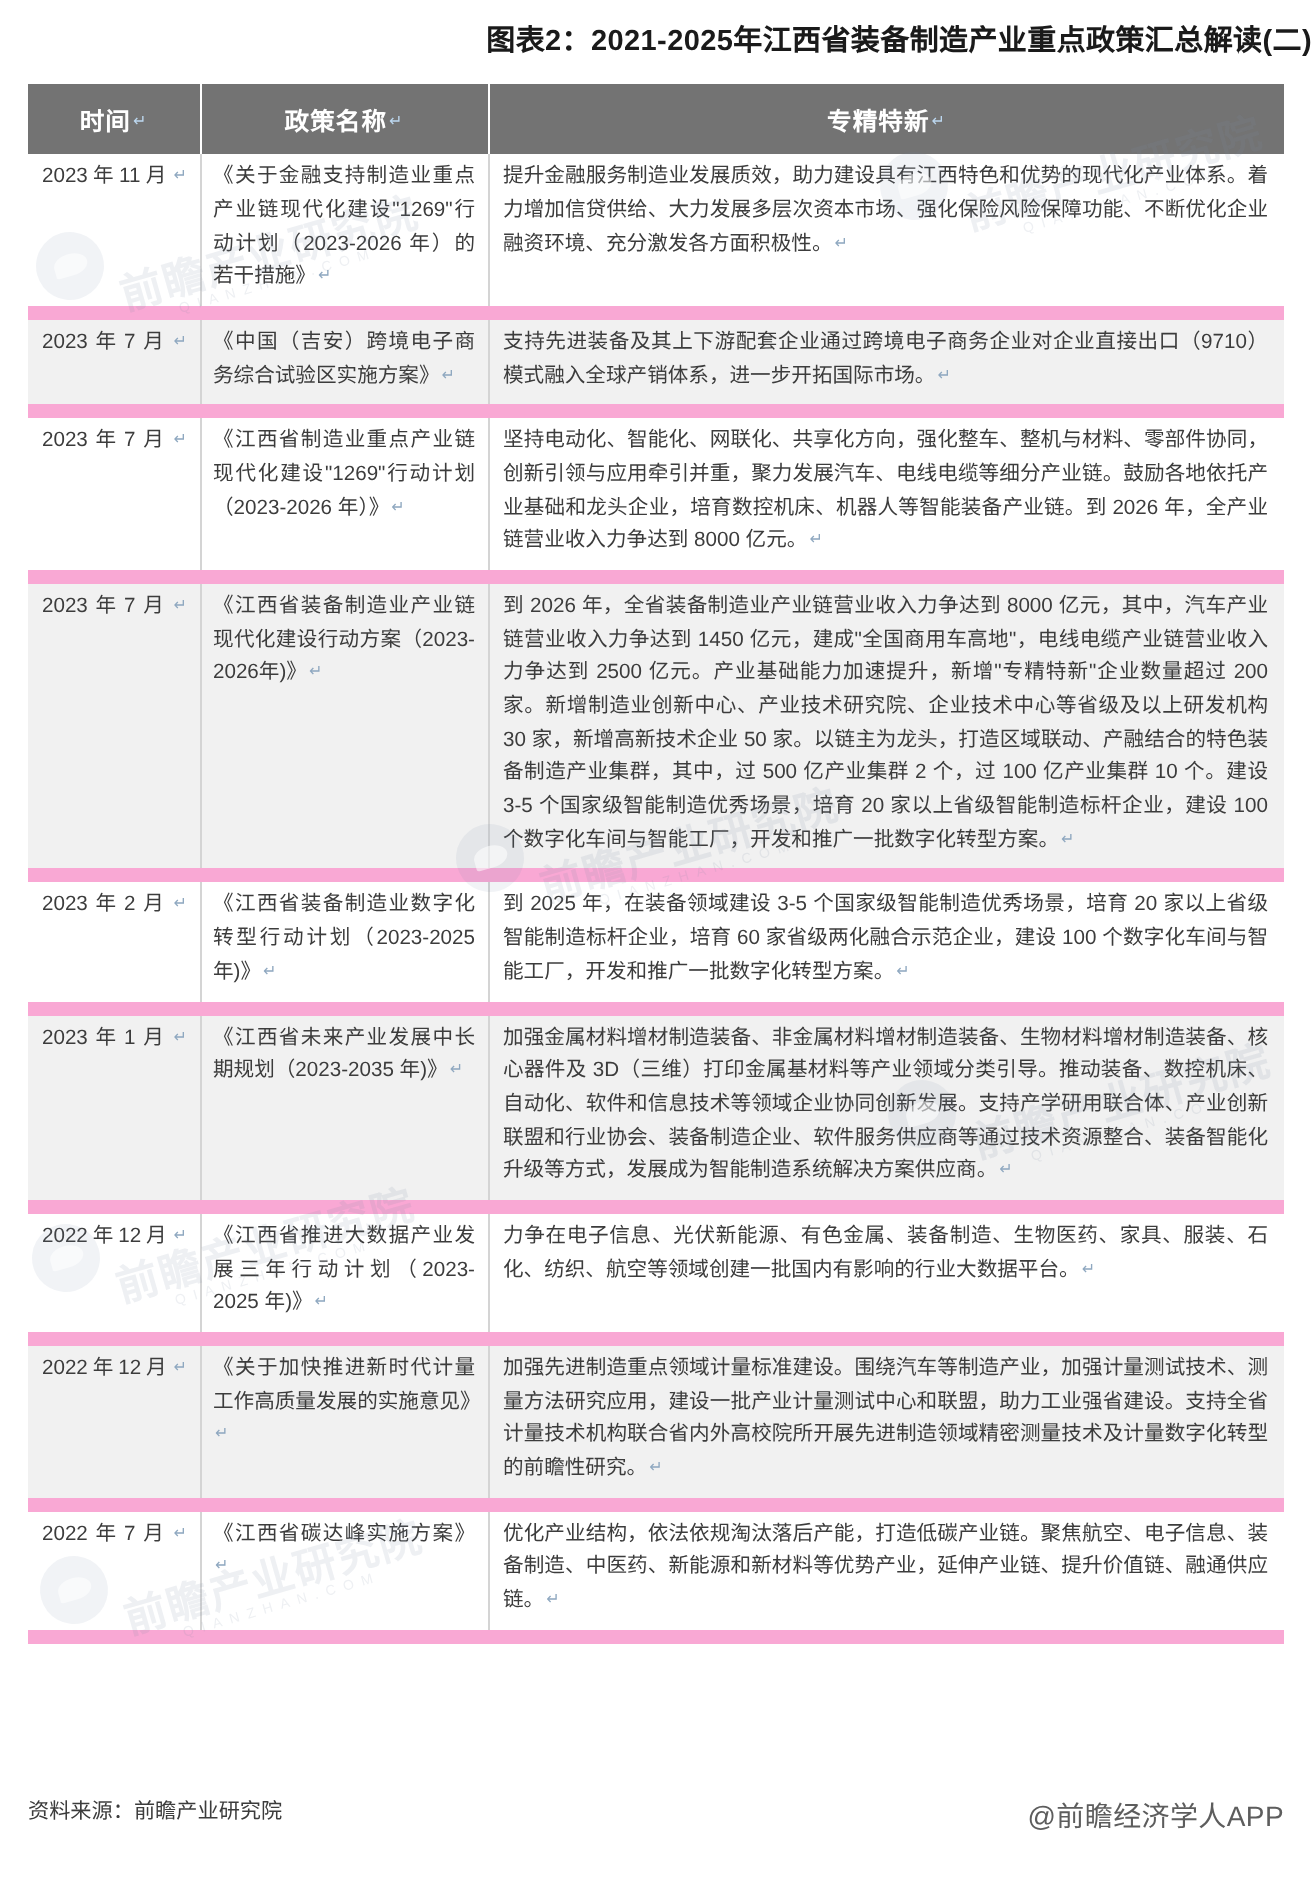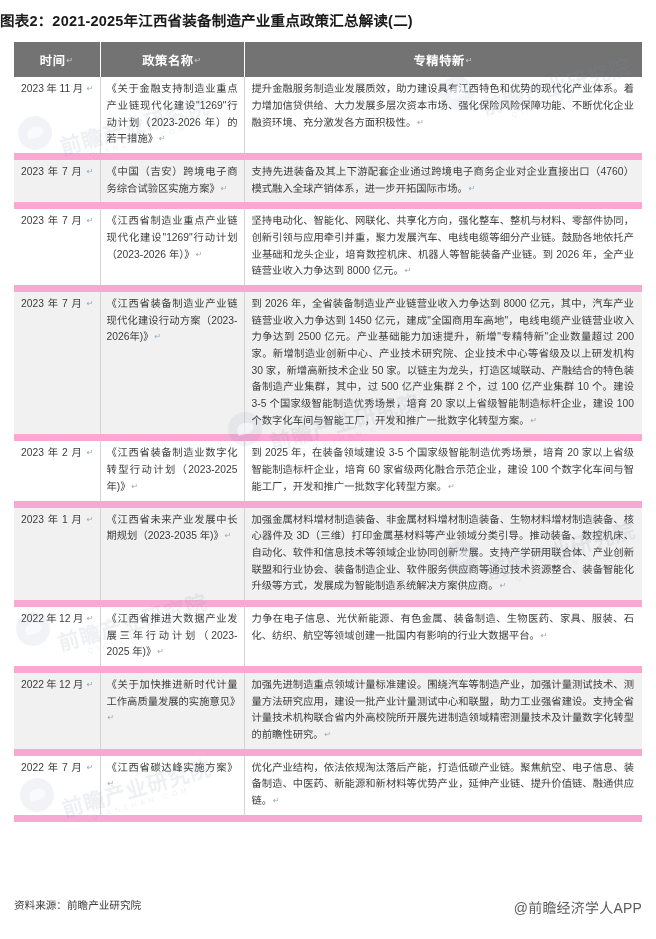--- a/index.html
+++ b/index.html
@@ -19,21 +19,21 @@
 
   .page {
     position: relative;
     width: 656px;
     height: 939px;
     box-sizing: border-box;
   }
 
   
   .chart-title {
-    text-align: left;
+    text-align: right;
     font-size: 14.5px;
     font-weight: bold;
     color: #1a1a1a;
     letter-spacing: 0.2px;
     padding: 13px 0 11px 0;
     line-height: 1.2;
     white-space: nowrap;
   }
 
   
@@ -204,21 +204,21 @@
       </thead>
       <tbody>
         <tr class="even">
           <td class="time-cell"><span>2023年11月</span><span class="pilcrow-mark">↵</span></td>
           <td class="policy-cell"><span>《关于金融支持制造业重点产业链现代化建设"1269"行动计划（2023-2026 年）的若干措施》</span><span class="pilcrow-mark">↵</span></td>
           <td class="content-cell"><span>提升金融服务制造业发展质效，助力建设具有江西特色和优势的现代化产业体系。着力增加信贷供给、大力发展多层次资本市场、强化保险风险保障功能、不断优化企业融资环境、充分激发各方面积极性。</span><span class="pilcrow-mark">↵</span></td>
         </tr>
         <tr class="odd">
           <td class="time-cell"><span>2023年7月</span><span class="pilcrow-mark">↵</span></td>
           <td class="policy-cell"><span>《中国（吉安）跨境电子商务综合试验区实施方案》</span><span class="pilcrow-mark">↵</span></td>
-          <td class="content-cell"><span>支持先进装备及其上下游配套企业通过跨境电子商务企业对企业直接出口（4760）模式融入全球产销体系，进一步开拓国际市场。</span><span class="pilcrow-mark">↵</span></td>
+          <td class="content-cell"><span>支持先进装备及其上下游配套企业通过跨境电子商务企业对企业直接出口（9710）模式融入全球产销体系，进一步开拓国际市场。</span><span class="pilcrow-mark">↵</span></td>
         </tr>
         <tr class="even">
           <td class="time-cell"><span>2023年7月</span><span class="pilcrow-mark">↵</span></td>
           <td class="policy-cell"><span>《江西省制造业重点产业链现代化建设"1269"行动计划（2023-2026 年）》</span><span class="pilcrow-mark">↵</span></td>
           <td class="content-cell"><span>坚持电动化、智能化、网联化、共享化方向，强化整车、整机与材料、零部件协同，创新引领与应用牵引并重，聚力发展汽车、电线电缆等细分产业链。鼓励各地依托产业基础和龙头企业，培育数控机床、机器人等智能装备产业链。到 2026 年，全产业链营业收入力争达到 8000 亿元。</span><span class="pilcrow-mark">↵</span></td>
         </tr>
         <tr class="odd">
           <td class="time-cell"><span>2023年7月</span><span class="pilcrow-mark">↵</span></td>
           <td class="policy-cell"><span>《江西省装备制造业产业链现代化建设行动方案（2023-2026年)》</span><span class="pilcrow-mark">↵</span></td>
           <td class="content-cell"><span>到 2026 年，全省装备制造业产业链营业收入力争达到 8000 亿元，其中，汽车产业链营业收入力争达到 1450 亿元，建成"全国商用车高地"，电线电缆产业链营业收入力争达到 2500 亿元。产业基础能力加速提升，新增"专精特新"企业数量超过 200 家。新增制造业创新中心、产业技术研究院、企业技术中心等省级及以上研发机构 30 家，新增高新技术企业 50 家。以链主为龙头，打造区域联动、产融结合的特色装备制造产业集群，其中，过 500 亿产业集群 2 个，过 100 亿产业集群 10 个。建设 3-5 个国家级智能制造优秀场景，培育 20 家以上省级智能制造标杆企业，建设 100 个数字化车间与智能工厂，开发和推广一批数字化转型方案。</span><span class="pilcrow-mark">↵</span></td>

